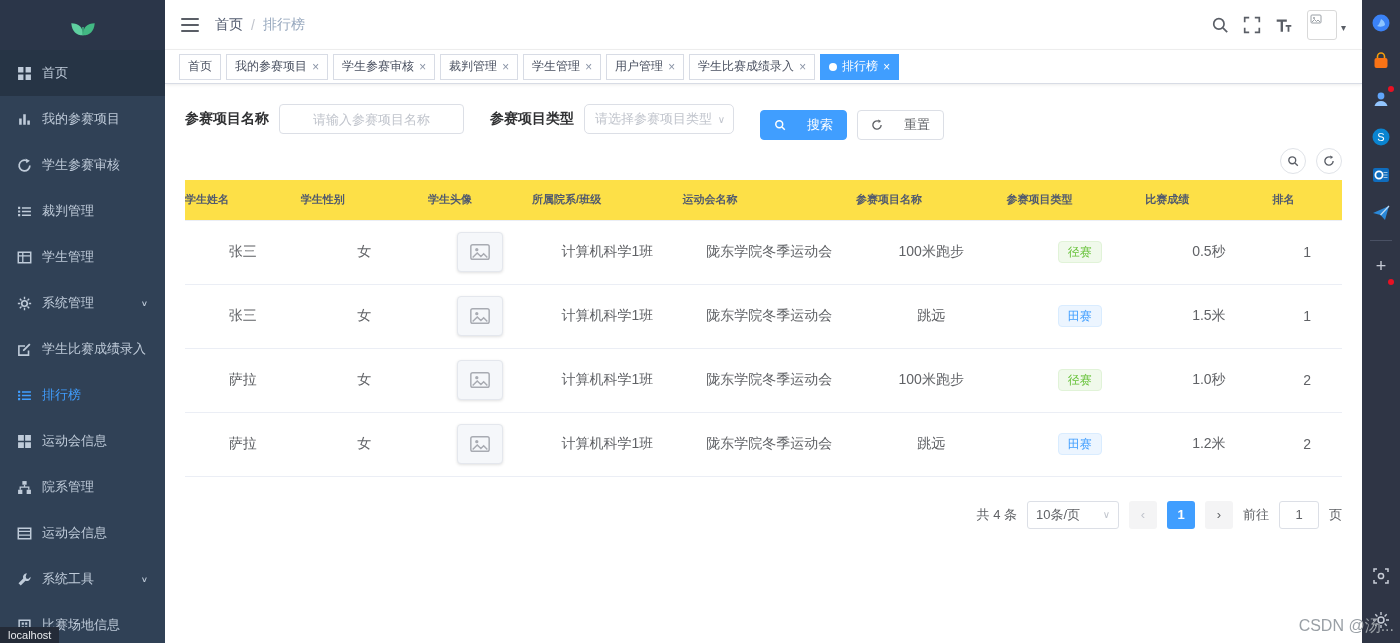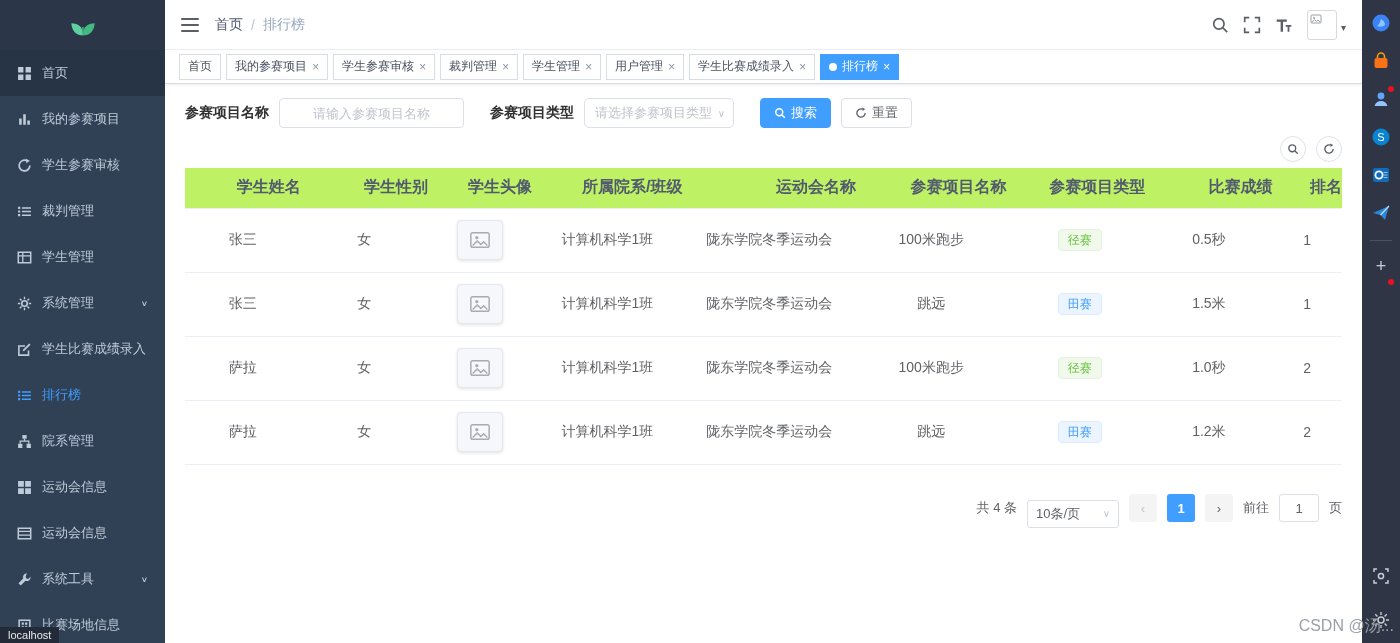--- a/index.html
+++ b/index.html
@@ -46,40 +46,40 @@
 
   
   .content { flex:1; padding:14px 20px 0; position:relative; overflow:hidden; }
   .filter-row { display:flex; align-items:center; font-size:14px; }
   .f-label { font-weight:700; color:#303133; margin-right:10px; white-space:nowrap; }
   .f-input { width:185px; height:30px; border:1px solid #dcdfe6; border-radius:4px; padding:0 10px; font-size:13px; color:#606266; font-family:inherit;text-align:center; }
   .f-input::placeholder { color:#c0c4cc; }
   .f-select { width:150px; height:30px; border:1px solid #dcdfe6; border-radius:5px; padding:0 8px 0 10px; font-size:13px; color:#c0c4cc; display:inline-flex; align-items:center; justify-content:space-between; cursor:pointer; background:#fff; }
   .f-select .caret { color:#c0c4cc; font-size:10px; }
   .gap24 { width:26px; flex-shrink:0; }
-  .btn { height:30px; border-radius:4px; font-size:13px; display:inline-flex; align-items:center; gap:5px; padding:0 13px; cursor:pointer; border:1px solid #dcdfe6; background:#fff; color:#606266; font-family:inherit; }
+  .btn { height:30px; border-radius:4px; font-size:13px; display:inline-flex; align-items:center; gap:21px; padding:0 13px; cursor:pointer; border:1px solid #dcdfe6; background:#fff; color:#606266; font-family:inherit;margin-top:12px; }
   .btn svg { width:12px; height:12px; }
   .btn-primary { background:#409eff; border-color:#409eff; color:#fff; }
   .mini-tools { display:flex; justify-content:flex-end; gap:10px; margin-top:8px; }
   .mini-btn { width:26px; height:26px; border-radius:50%; border:1px solid #e0e3e8; background:#fff; display:flex; align-items:center; justify-content:center; color:#5a5e66; cursor:pointer; }
   .mini-btn svg { width:12px; height:12px; }
 
   
   table.rank { width:100%; border-collapse:collapse; margin-top:6px; font-size:14px; }
-  table.rank th { background:#bef264; color:#515a6e; font-weight:700; font-size:16px; height:40px; border-bottom:1px solid #ebeef5; text-align:right; white-space:nowrap; }
+  table.rank th { background:#fde047; color:#515a6e; font-weight:700; font-size:11px; height:40px; border-bottom:1px solid #ebeef5; text-align:left; white-space:nowrap; }
   table.rank td { height:64px; text-align:center; border-bottom:1px solid #ebeef5; color:#606266; }
   .avatar-cell { display:inline-flex; width:46px; height:40px; background:#f5f7fa; border:1px solid #e4e7ed; border-radius:4px; align-items:center; justify-content:center; box-shadow:0 1px 3px rgba(0,0,0,.12); }
   .avatar-cell svg { width:22px; height:22px; }
   .tag { display:inline-block; height:22px; line-height:20px; padding:0 9px; border-radius:4px; font-size:12px; border:1px solid transparent;margin-left:8px; }
   .tag-green { color:#67c23a; background:#f0f9eb; border-color:#e1f3d8; }
   .tag-blue  { color:#409eff; background:#ecf5ff; border-color:#d9ecff; }
 
   
   .pagination { display:flex; align-items:center; justify-content:flex-end; gap:10px; margin-top:24px; font-size:13px; color:#606266; }
-  .pg-size { width:92px; height:28px; border:1px solid #dcdfe6; border-radius:3px; display:inline-flex; align-items:center; justify-content:space-between; padding:0 8px; cursor:pointer;margin-top:11px; }
+  .pg-size { width:92px; height:28px; border:1px solid #dcdfe6; border-radius:3px; display:inline-flex; align-items:center; justify-content:space-between; padding:0 8px; cursor:pointer; }
   .pg-size .caret { color:#c0c4cc; font-size:10px; }
   .pg-btn, .pg-page { width:28px; height:28px; border:none; border-radius:3px; background:#f4f4f5; color:#606266; font-size:13px; cursor:pointer; font-family:inherit; }
   .pg-btn.disabled { color:#c0c4cc; }
   .pg-page.active { background:#409eff; color:#fff; font-weight:700; }
   .pg-goto { width:40px; height:28px; border:1px solid #dcdfe6; border-radius:3px; text-align:center; font-size:13px; color:#606266; font-family:inherit; }
 
   
   .edgebar { width:38px; background:#2f3545; flex-shrink:0; display:flex; flex-direction:column; align-items:center; padding:12px 0; gap:16px; position:relative; z-index:4; }
   .eb-ic { width:22px; height:22px; display:flex; align-items:center; justify-content:center; position:relative; cursor:pointer; }
   .eb-ic svg { width:20px; height:20px; }
@@ -176,35 +176,35 @@
           <svg viewBox="0 0 14 14" fill="currentColor">
             <path d="M1 2.6h2v2H1zM1 6h2v2H1zM1 9.4h2v2H1zM4.6 3h8.4v1.4H4.6zM4.6 6.4h8.4v1.4H4.6zM4.6 9.8h8.4v1.4H4.6z"></path>
           </svg>
         </span>
       <span>排行榜</span>
     </div>
 
     <div class="menu-item">
       <span class="mi">
           <svg viewBox="0 0 14 14" fill="currentColor">
+            <path d="M1 1h5.4v5.4H1zM7.6 1H13v5.4H7.6zM1 7.6h5.4V13H1zM7.6 7.6H13V13H7.6z"></path>
+          </svg>
+        </span>
+      <span>运动会信息</span>
+    </div>
+
+    <div class="menu-item">
+      <span class="mi">
+          <svg viewBox="0 0 14 14" fill="currentColor">
             <path d="M5 1h4v3.4H5z"></path>
             <path d="M7 4.4v2M3 9V6.6h8V9" fill="none" stroke="currentColor" stroke-width="1.2"></path>
             <path d="M1 9h4v4H1zM9 9h4v4H9z"></path>
           </svg>
         </span>
       <span>院系管理</span>
-    </div>
-
-    <div class="menu-item">
-      <span class="mi">
-          <svg viewBox="0 0 14 14" fill="currentColor">
-            <path d="M1 1h5.4v5.4H1zM7.6 1H13v5.4H7.6zM1 7.6h5.4V13H1zM7.6 7.6H13V13H7.6z"></path>
-          </svg>
-        </span>
-      <span>运动会信息</span>
     </div>
 
     <div class="menu-item">
       <span class="mi">
           <svg viewBox="0 0 14 14">
             <path d="M1.2 2h11.6v10H1.2z" fill="none" stroke="currentColor" stroke-width="1.4"></path>
             <path d="M1.2 5h11.6M1.2 8.5h11.6" stroke="currentColor" stroke-width="1.1" fill="none"></path>
           </svg>
         </span>
       <span>运动会信息</span>

